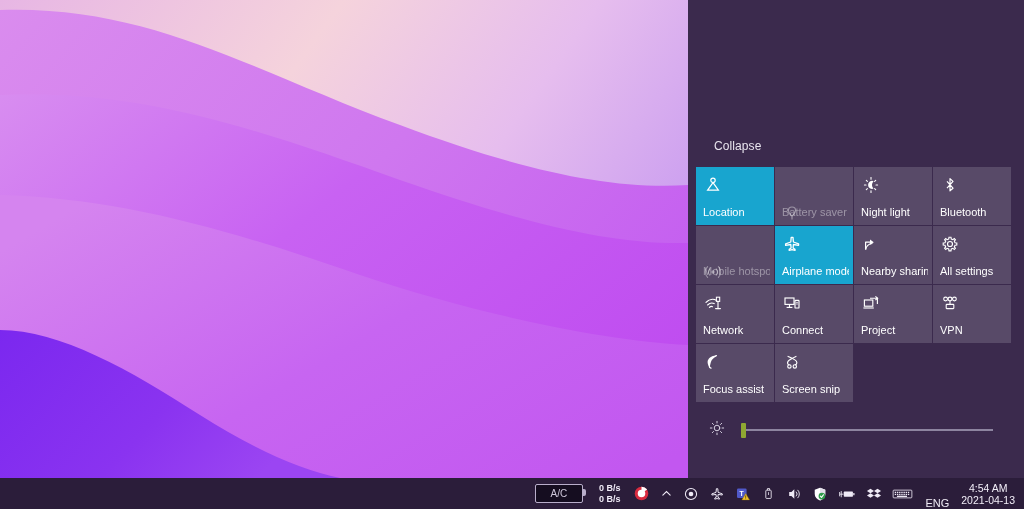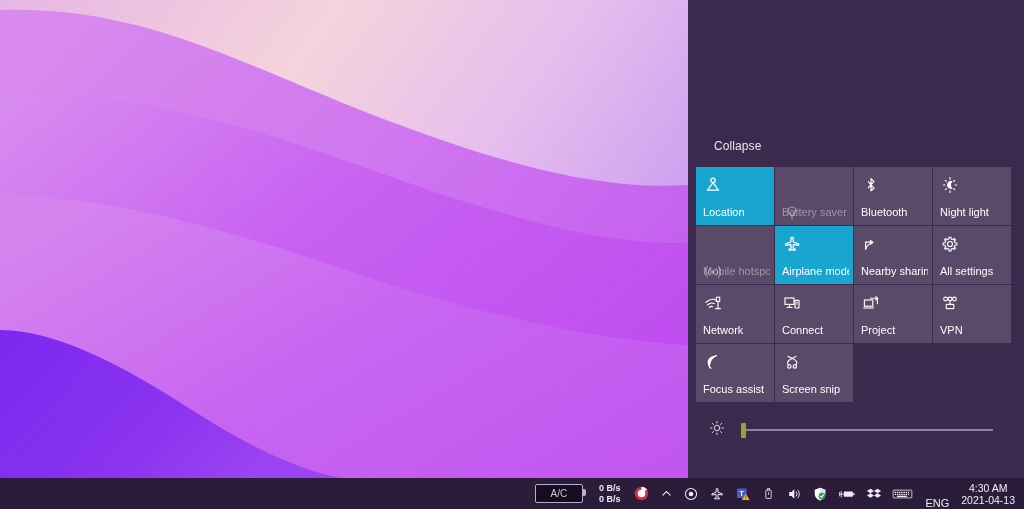--- a/index.html
+++ b/index.html
@@ -280,44 +280,44 @@
           <svg width="20" height="20" viewBox="0 0 20 20" fill="none" stroke="#fff" stroke-width="1.2">
             <path d="M10 4 C12.2 4 13.6 5.6 13.6 7.6 C13.6 9.8 11.6 11 10 13.4 C8.4 11 6.4 9.8 6.4 7.6 C6.4 5.6 7.8 4 10 4 Z"></path>
             <line x1="10" y1="13.4" x2="10" y2="16.4"></line>
           </svg>
         </span>
         <span class="tile-label">Battery saver</span>
       </div>
 
       <div class="tile">
         <span class="tile-icon">
-          <svg width="20" height="20" viewBox="0 0 20 20" fill="none" stroke="#fff" stroke-width="1.2" stroke-linejoin="round">
-            <path d="M7 6.4 L13 13.2 L10 15.8 L10 3.6 L13 6.4 L7 13.2"></path>
-          </svg>
-        </span>
-        <span class="tile-label">Bluetooth</span>
-      </div>
-
-      <div class="tile">
-        <span class="tile-icon">
           <svg width="20" height="20" viewBox="0 0 20 20" fill="none" stroke="#fff" stroke-width="1.1">
             <path d="M12.6 6.2 A4 4 0 1 0 12.6 13.6 A5 5 0 0 1 12.6 6.2 Z" fill="#fff" stroke="none"></path>
             <g stroke-linecap="round">
               <line x1="10" y1="2.6" x2="10" y2="4.2"></line>
               <line x1="10" y1="15.8" x2="10" y2="17.4"></line>
               <line x1="3.4" y1="10" x2="5" y2="10"></line>
               <line x1="15" y1="10" x2="16.6" y2="10"></line>
               <line x1="5.3" y1="5.3" x2="6.4" y2="6.4"></line>
               <line x1="13.6" y1="13.6" x2="14.7" y2="14.7"></line>
               <line x1="5.3" y1="14.7" x2="6.4" y2="13.6"></line>
               <line x1="13.6" y1="6.4" x2="14.7" y2="5.3"></line>
             </g>
           </svg>
         </span>
         <span class="tile-label">Night light</span>
+      </div>
+
+      <div class="tile">
+        <span class="tile-icon">
+          <svg width="20" height="20" viewBox="0 0 20 20" fill="none" stroke="#fff" stroke-width="1.2" stroke-linejoin="round">
+            <path d="M7 6.4 L13 13.2 L10 15.8 L10 3.6 L13 6.4 L7 13.2"></path>
+          </svg>
+        </span>
+        <span class="tile-label">Bluetooth</span>
       </div>
 
       <div class="tile disabled">
         <span class="tile-icon">
           <svg width="20" height="20" viewBox="0 0 20 20" fill="none" stroke="#fff" stroke-width="1.15" stroke-linecap="round">
             <circle cx="10" cy="10" r="1.7" fill="#fff" stroke="none"></circle>
             <path d="M6.8 6.8 A4.6 4.6 0 0 0 6.8 13.2"></path>
             <path d="M13.2 6.8 A4.6 4.6 0 0 1 13.2 13.2"></path>
             <path d="M4.6 4.6 A7.6 7.6 0 0 0 4.6 15.4"></path>
             <path d="M15.4 4.6 A7.6 7.6 0 0 1 15.4 15.4"></path>
@@ -569,21 +569,21 @@
             <rect x="6.1" y="10.1" width="12.5" height="1.6"></rect>
           </g>
         </svg>
       </div>
 
       <div id="lang-item" class="tray-item">
         <span>ENG</span>
       </div>
 
       <div id="clock">
-        <span>4:30 AM</span>
+        <span>4:54 AM</span>
         <span>2021-04-13</span>
       </div>
 
       <div id="notification-btn">
         <svg width="17" height="17" viewBox="0 0 20 20" fill="none" stroke="#efeaf6" stroke-width="1.15" stroke-linejoin="round">
           <path d="M3.4 4.6 L16.6 4.6 L16.6 13 L8.6 13 L5.6 16 L5.6 13 L3.4 13 Z"></path>
         </svg>
       </div>
 
       <div id="show-desktop"></div>

